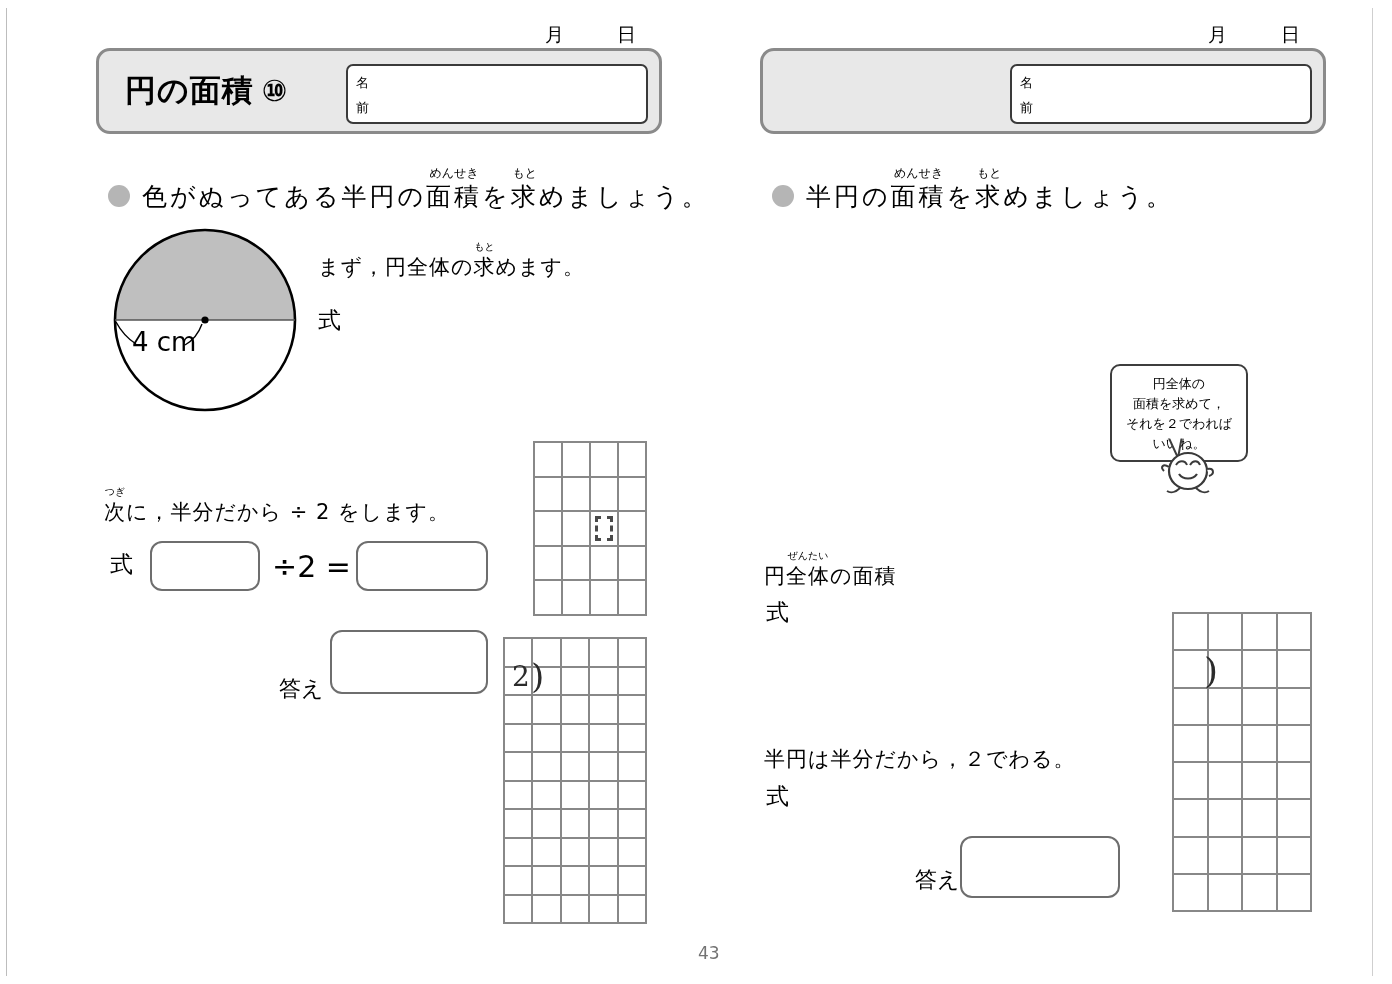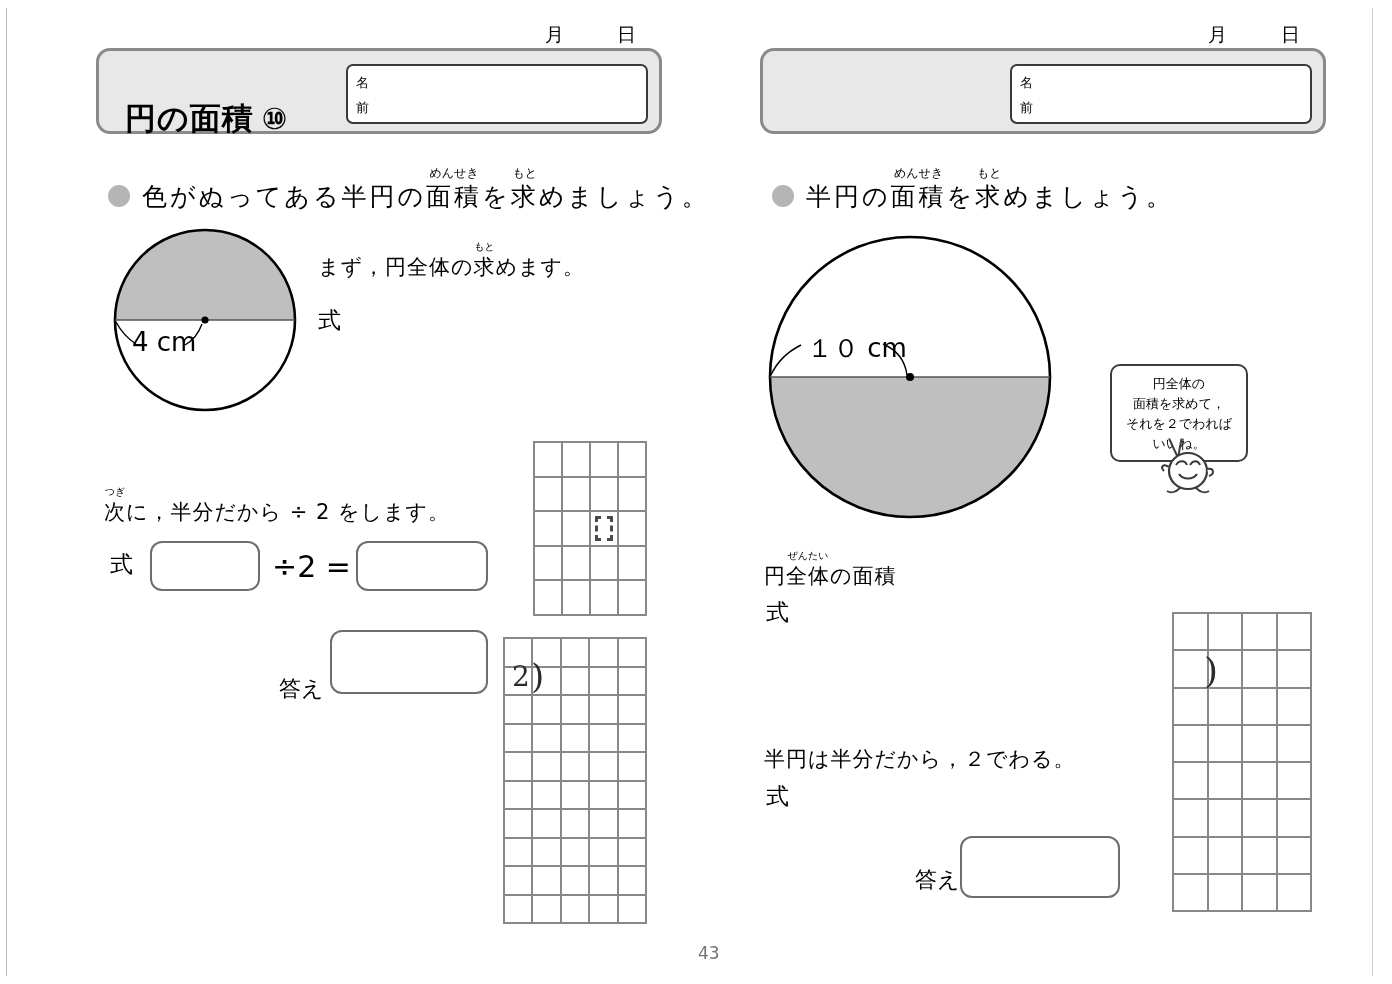--- a/index.html
+++ b/index.html
@@ -46,21 +46,20 @@
   .banner-title {
     position: absolute;
     left: 26px;
     top: 50%;
     transform: translateY(-50%);
     font-family: "DejaVu Sans", "Liberation Sans", sans-serif;
     font-weight: bold;
     font-size: 31px;
     letter-spacing: 1px;
     white-space: nowrap;
-    margin-top: 28px;
   }
   .banner-title .circnum {
     font-size: 30px;
     margin-left: 8px;
   }
   .namebox {
     position: absolute;
     box-sizing: border-box;
     top: 13px;
     height: 60px;
@@ -355,31 +354,20 @@
         <span>前</span>
       </div>
     </div>
   </div>
 
   <div class="bullet" style="left:772px; top:185px;"></div>
   <div class="instr" style="left:806px; top:180px;">
     <span>半円の</span><span class="ruby"><span class="rt">めんせき</span><span>面積</span></span><span>を</span><span class="ruby"><span class="rt">もと</span><span>求</span></span><span>めましょう。</span>
   </div>
 
-  <div class="circle-wrap" style="left:765px; top:232px;">
-    <svg width="290" height="290" viewBox="0 0 290 290">
-      <path d="M 5 145 A 140 140 0 0 0 285 145 Z" fill="#bfbfbf" stroke="none"></path>
-      <circle cx="145" cy="145" r="140" fill="none" stroke="#000" stroke-width="2.6"></circle>
-      <line x1="5" y1="145" x2="285" y2="145" stroke="#555" stroke-width="1.6"></line>
-      <circle cx="145" cy="145" r="4" fill="#000"></circle>
-      <path d="M 6 143 C 12 130 22 120 36 113" fill="none" stroke="#000" stroke-width="1.4"></path>
-      <path d="M 142 143 C 140 128 132 118 118 112" fill="none" stroke="#000" stroke-width="1.4"></path>
-    </svg>
-    <div class="label-cm" style="left:42px; top:99px;">１０ cm</div>
-  </div>
 
   <div class="bubble" style="left:1110px; top:340px; width:138px; height:98px;margin-top:24px;">
     <div>円全体の</div>
     <div>面積を求めて，</div>
     <div>それを２でわれば</div>
     <div>いいね。</div>
   </div>
   <svg class="bubble-tail" style="left:1160px; top:436px;" width="40" height="26">
     <path d="M 8 0 L 18 22 L 22 0" fill="#fff" stroke="#3d3d3d" stroke-width="2"></path>
     <line x1="7" y1="1" x2="23" y2="1" stroke="#fff" stroke-width="3"></line>

